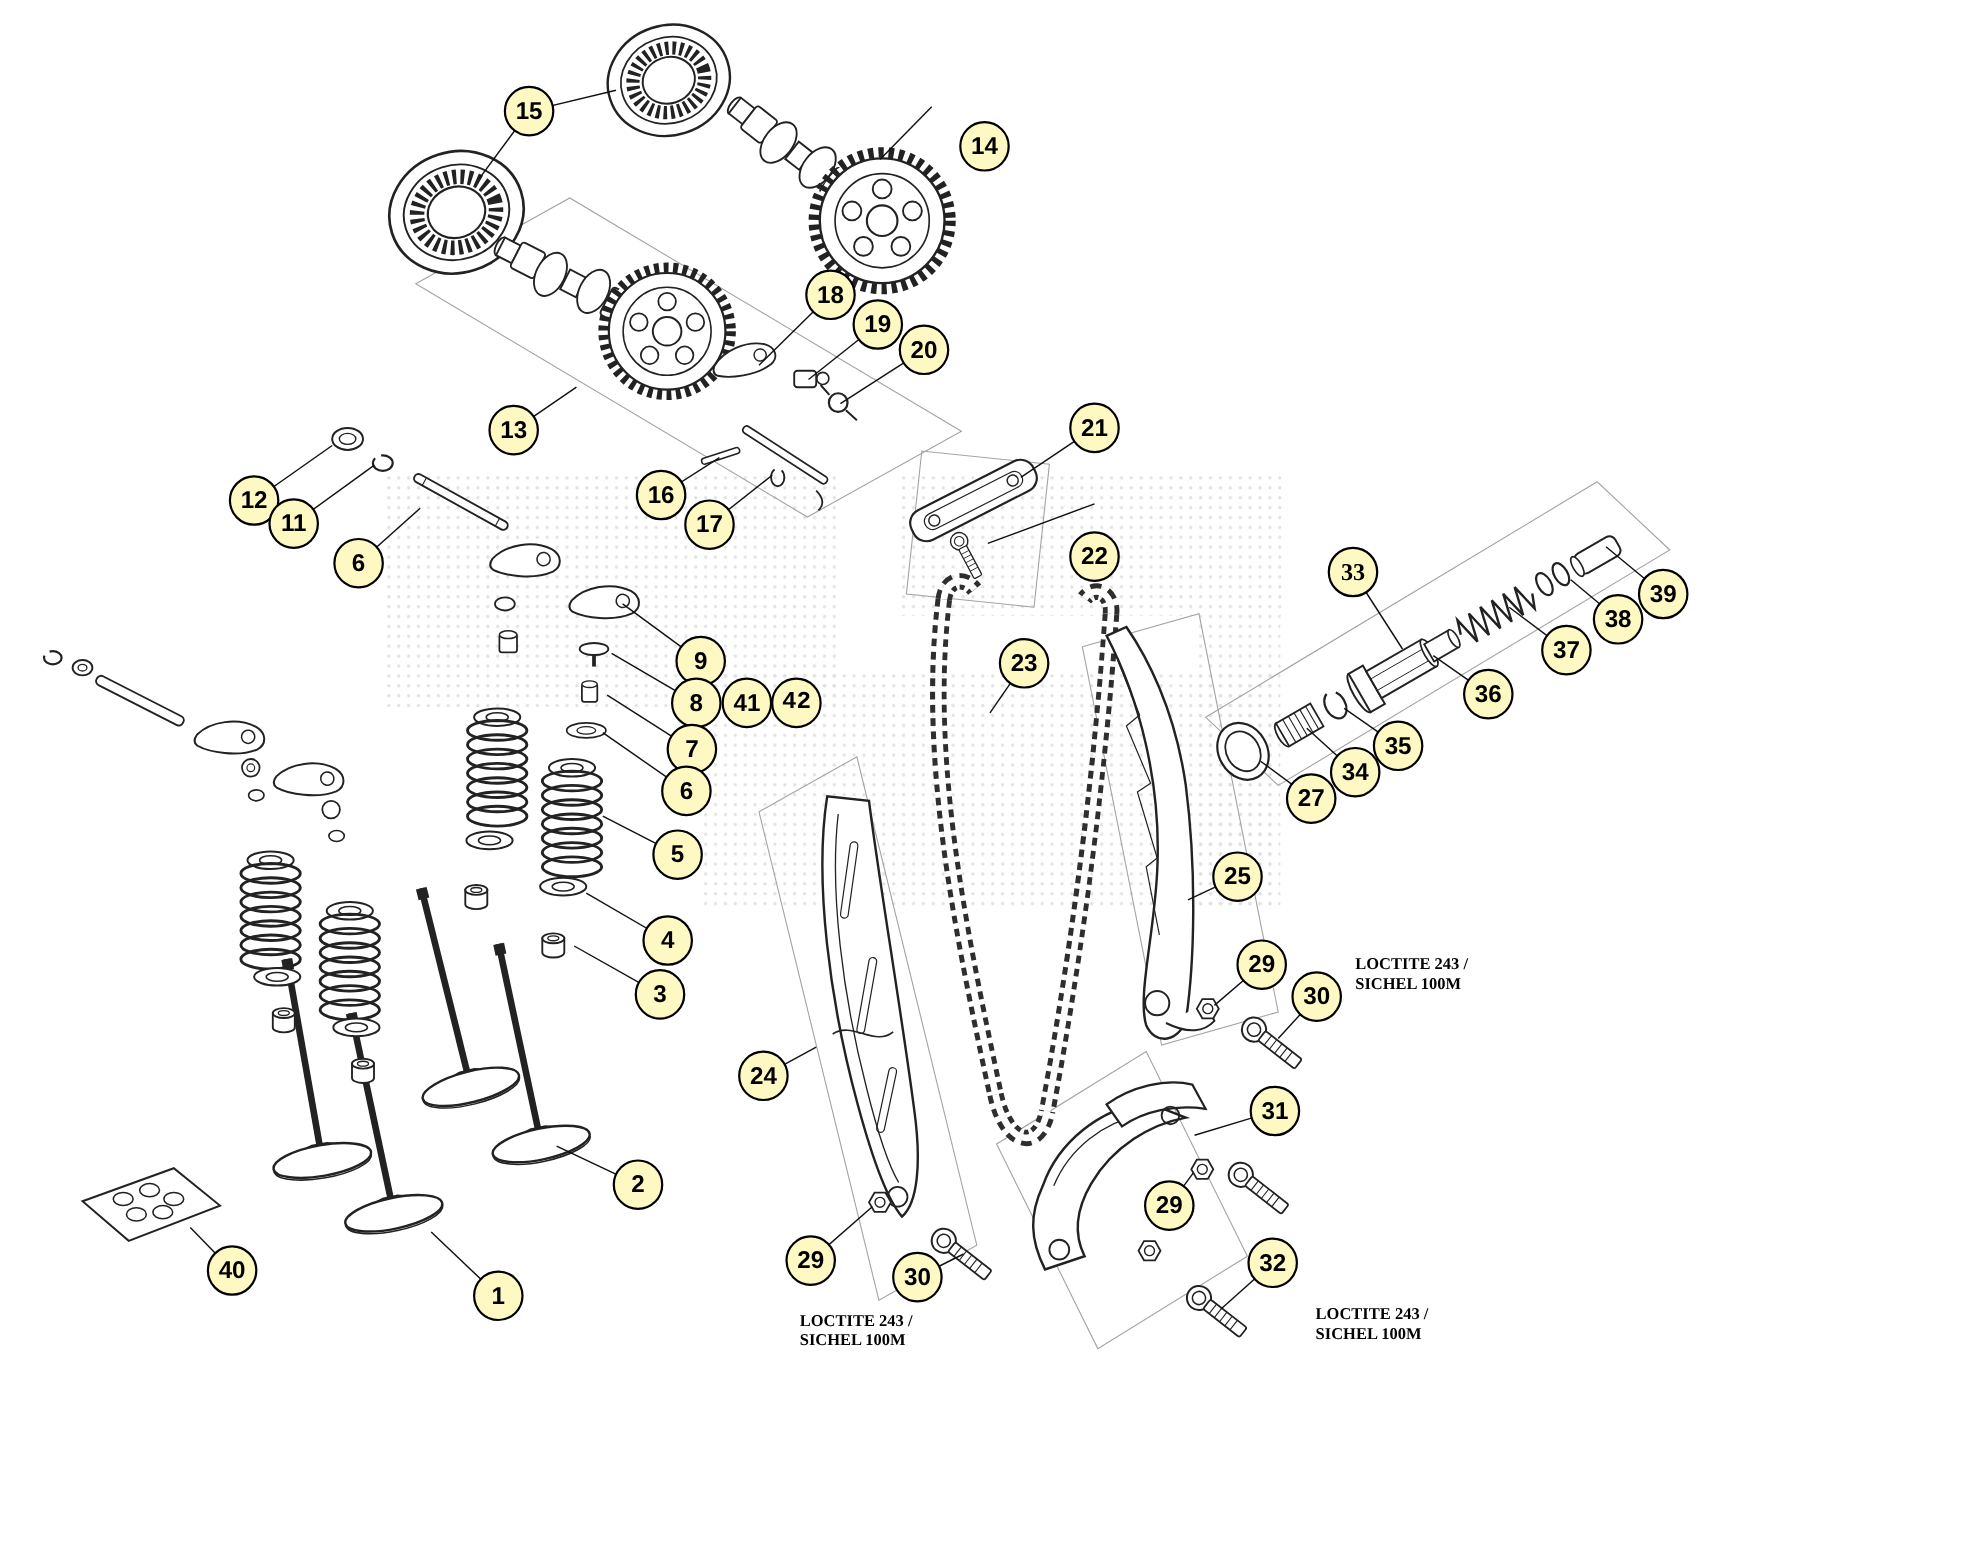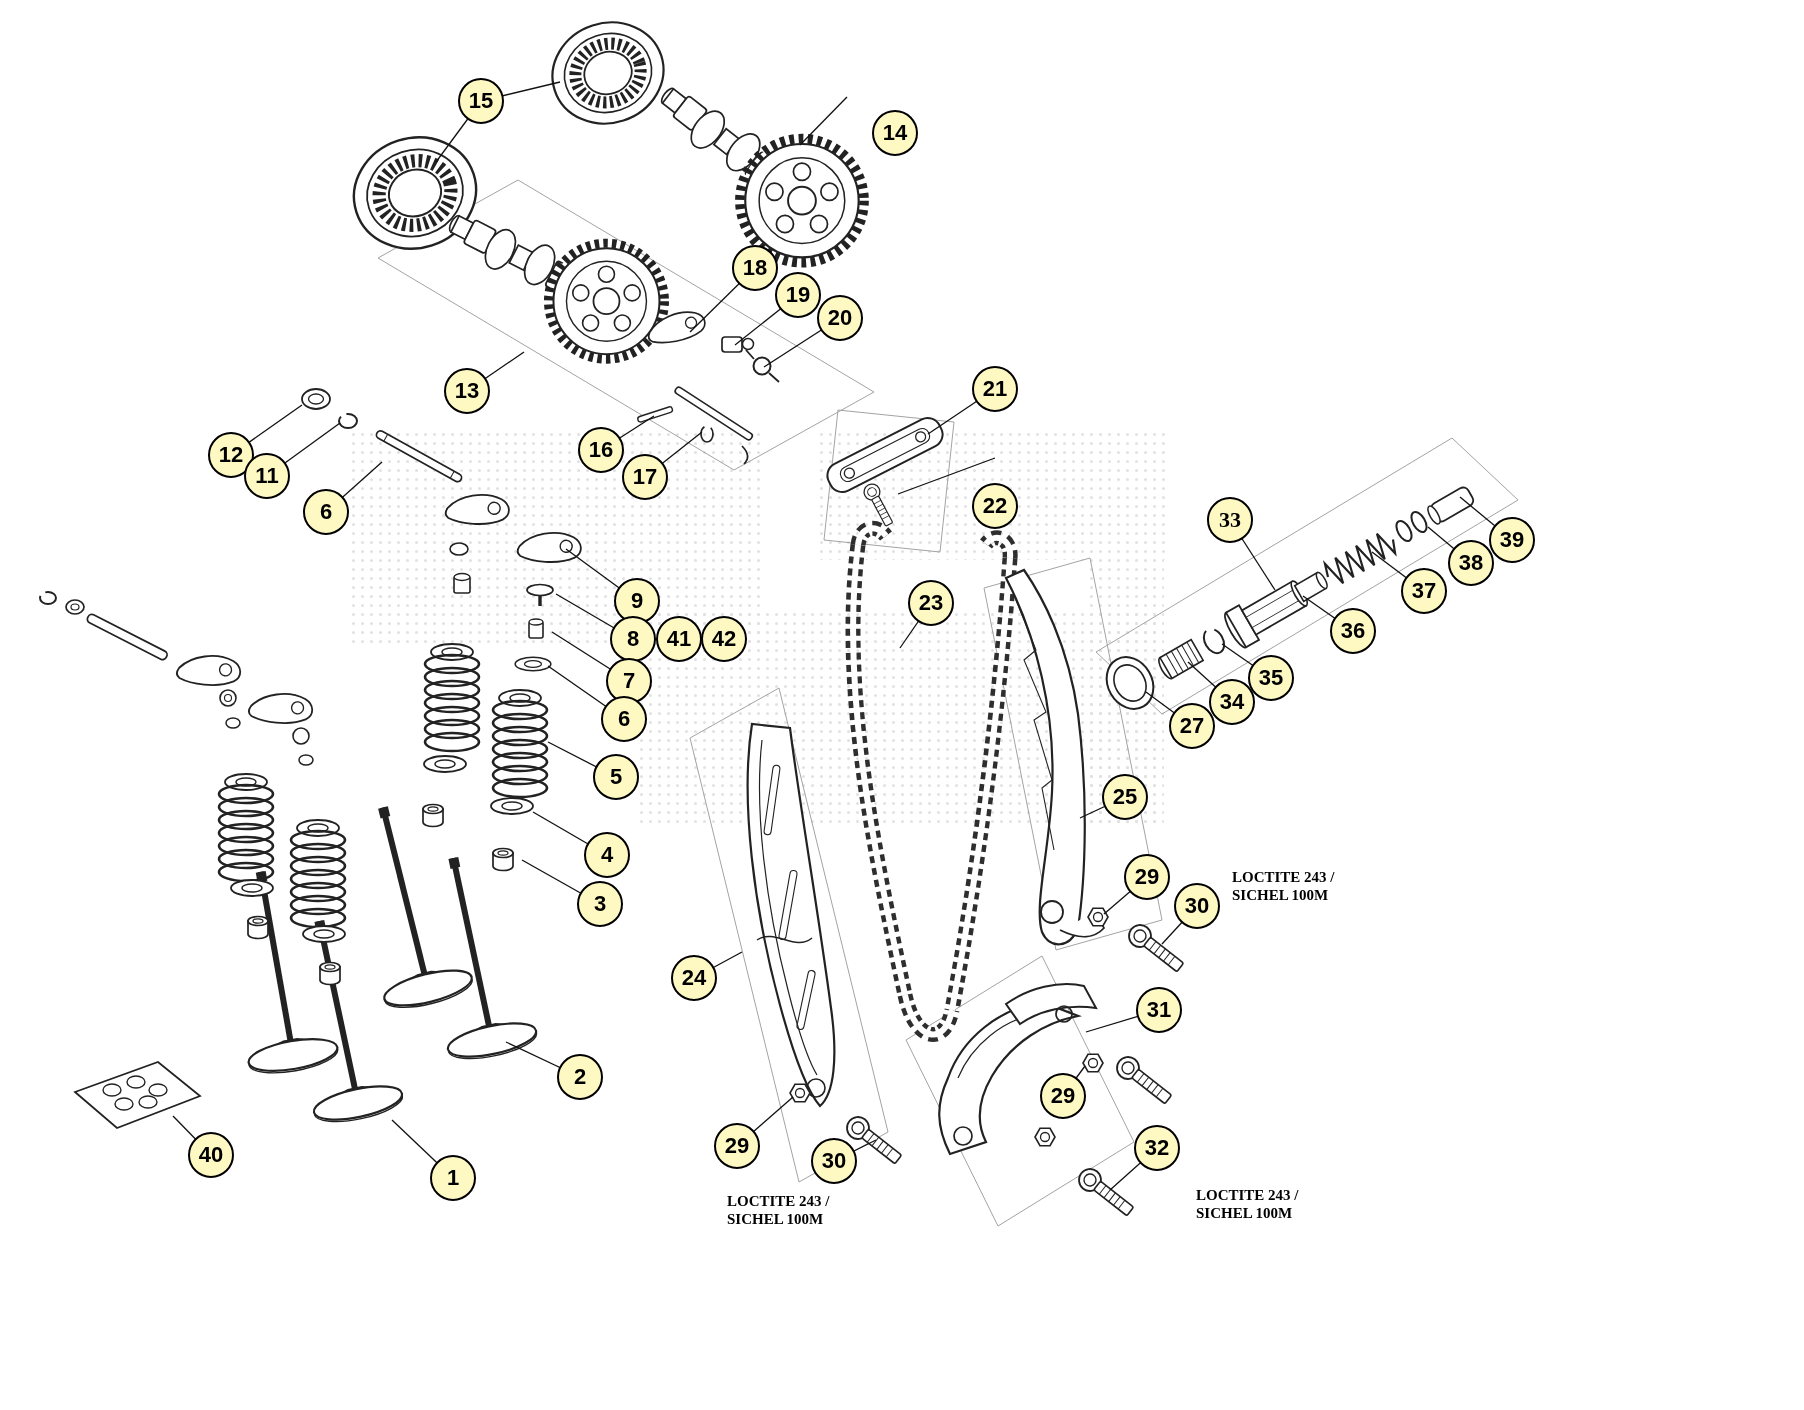--- a/index.html
+++ b/index.html
@@ -385,21 +385,21 @@
       <div class="callout" style="left: 303px; top: 489px;">6</div>
       <div class="callout" style="left: 1207px; top: 497px; font-family: Liberation Serif, serif;">33</div>
       <div class="callout" style="left: 1489px; top: 517px;">39</div>
       <div class="callout" style="left: 1448px; top: 540px;">38</div>
       <div class="callout" style="left: 1401px; top: 568px;">37</div>
       <div class="callout" style="left: 614px; top: 578px;">9</div>
       <div class="callout" style="left: 908px; top: 580px;">23</div>
       <div class="callout" style="left: 1330px; top: 608px;">36</div>
       <div class="callout" style="left: 610px; top: 616px;">8</div>
       <div class="callout" style="left: 656px; top: 616px;">41</div>
-      <div class="callout" style="left: 701px; top: 616px;">42</div>
+      <div class="callout" style="left: 701px; top: 616px; font-family: Liberation Mono, monospace;">42</div>
       <div class="callout" style="left: 606px; top: 658px;">7</div>
       <div class="callout" style="left: 1248px; top: 655px;">35</div>
       <div class="callout" style="left: 1209px; top: 679px;">34</div>
       <div class="callout" style="left: 601px; top: 696px;">6</div>
       <div class="callout" style="left: 1169px; top: 703px;">27</div>
       <div class="callout" style="left: 593px; top: 754px;">5</div>
       <div class="callout" style="left: 1102px; top: 774px;">25</div>
       <div class="callout" style="left: 584px; top: 832px;">4</div>
       <div class="callout" style="left: 1124px; top: 854px;">29</div>
       <div class="callout" style="left: 577px; top: 881px;">3</div>

